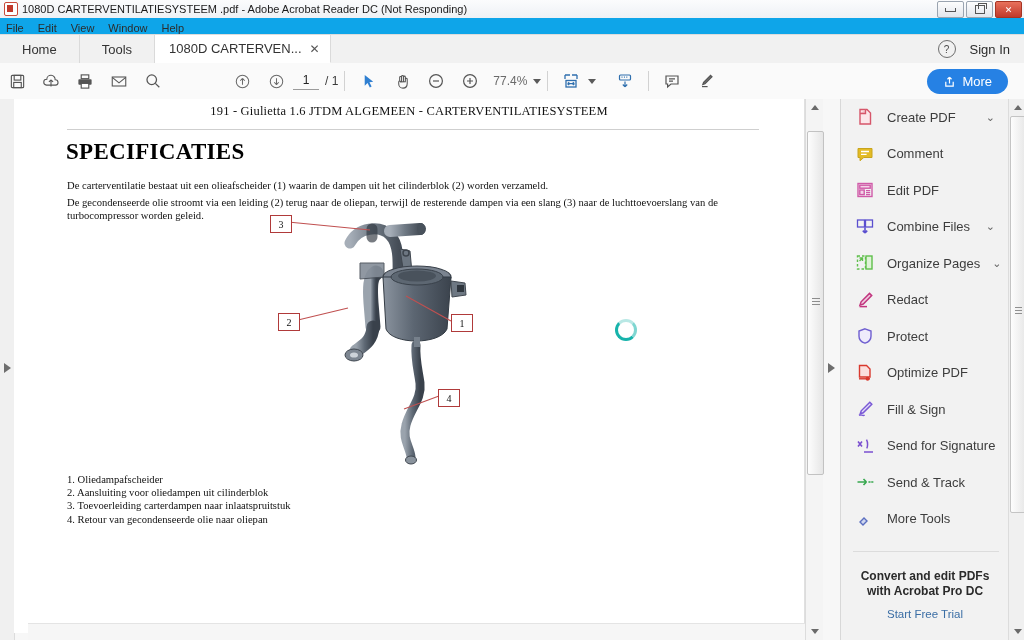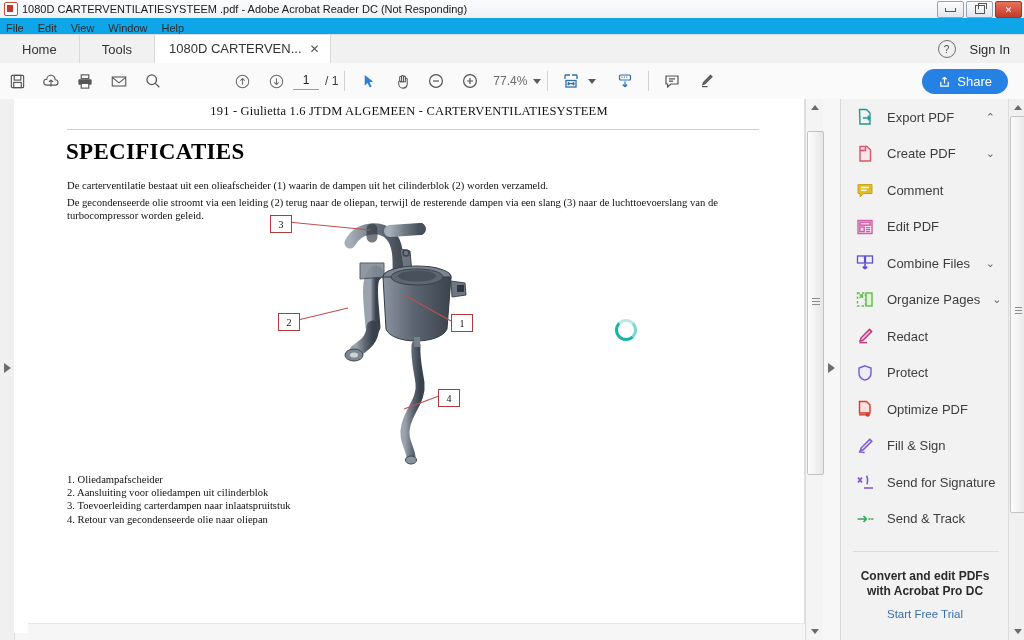--- a/index.html
+++ b/index.html
@@ -261,21 +261,21 @@
     <div class="tbtn">
       <svg width="18" height="18" viewBox="0 0 18 18" fill="none" stroke="#555" stroke-width="1.2">
         <path d="M13.6 3.4l1.4 1.4-7 7-2.2.8.8-2.2z" fill="#6c6c6c"></path>
           <path d="M5 14.6h5.6"></path>
         </svg>
     </div>
     <div class="share">
       <svg width="13" height="13" viewBox="0 0 14 14" fill="none" stroke="#fff" stroke-width="1.3">
         <path d="M3 7.4V12h8V7.4M7 9.2V2.4M7 2.4L4.8 4.6M7 2.4l2.2 2.2"></path>
         </svg>
-      <span>Share</span>
+      <span>More</span>
     </div>
   </div>
 
   <div class="docarea">
     <div class="navstrip">
       <div class="navarrow"></div>
     </div>
 
     <div class="page">
       <div class="doc-head">191 - Giulietta   1.6 JTDM   ALGEMEEN - CARTERVENTILATIESYSTEEM</div>
@@ -364,30 +364,20 @@
       <div class="vs-arrow vs-down">
           <div class="vs-tri-dn"></div>
         </div>
     </div>
     <div class="rightarrow"></div>
   </div>
 
   <div class="rpanel">
     <div class="rlist">
 
-      <div class="ritem">
-        <span class="ricon">
-          <svg width="20" height="20" viewBox="0 0 20 20" fill="none" stroke="#1f9a8e" stroke-width="1.4">
-            <path d="M4.5 2.5h7l3.5 3.5v11h-10z"></path>
-              <path d="M8 11h7M15 11l-2.2-2.2M15 11l-2.2 2.2" stroke="#1f9a8e"></path>
-            </svg>
-        </span>
-        <span class="rlabel">Export PDF</span>
-        <span class="rchev">⌃</span>
-      </div>
 
       <div class="ritem">
         <span class="ricon">
           <svg width="20" height="20" viewBox="0 0 20 20" fill="#fbe7ea" stroke="#d6566a" stroke-width="1.4">
             <path d="M5 2.5h7l3.5 3.5v11h-10.5z"></path>
               <path d="M5 6.5h5.5v-4" fill="#f2c3cb"></path>
             </svg>
         </span>
         <span class="rlabel">Create PDF</span>
         <span class="rchev">⌄</span>

